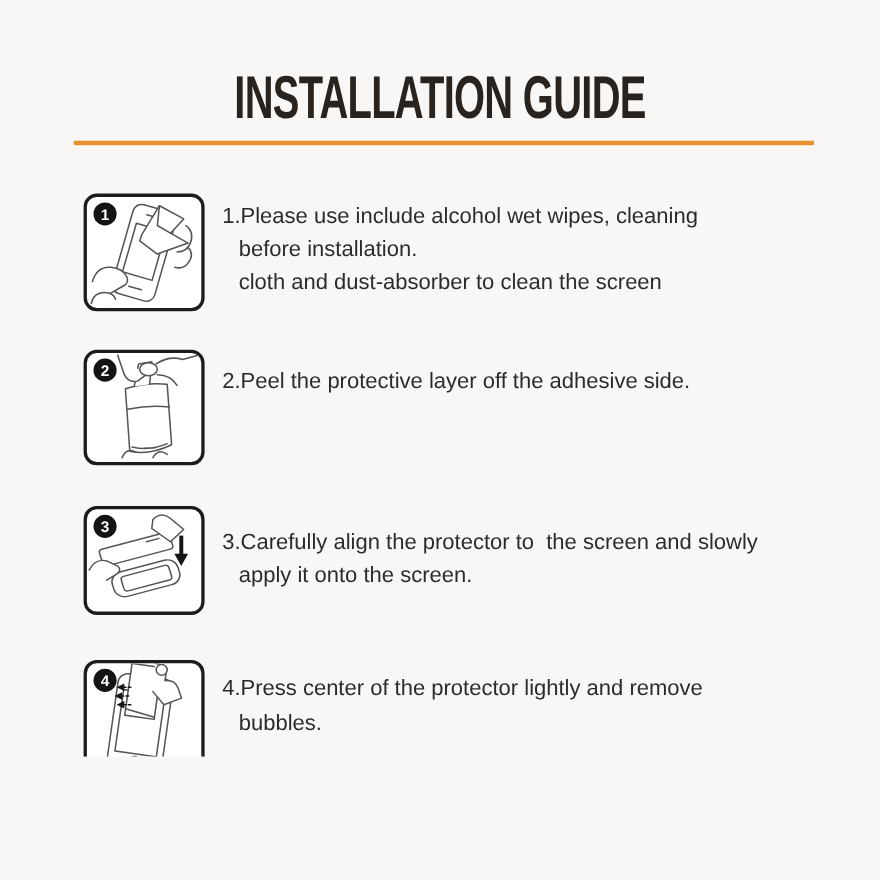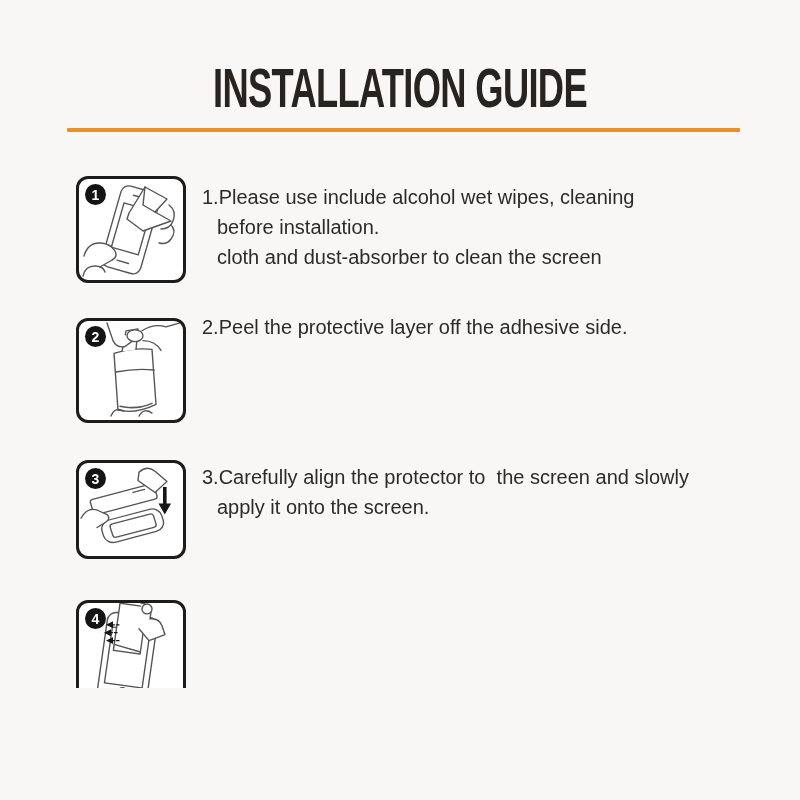--- a/index.html
+++ b/index.html
@@ -28,22 +28,22 @@
   .badge{
     position:absolute;top:5px;left:6px;width:21px;height:21px;border-radius:50%;
     background:#141414;color:#ffffff;font-size:14px;font-weight:bold;
     display:flex;align-items:center;justify-content:center;z-index:2;
   }
   .step-text{
     position:absolute;left:202px;width:560px;color:#2d2b29;
     font-size:20px;line-height:30px;
   }
   .pos-txt-1{top:182px}
-  .pos-txt-2{top:312px}
-  .pos-txt-3{top:462px}
+  .pos-txt-2{top:332px}
+  .pos-txt-3{top:478px}
   .pos-txt-4{top:610px;line-height:32px;}
   .line{white-space:pre;}
   .line + .line{padding-left:15px;}
 </style>
 </head>
 <body>
 
 <div class="canvas">
 
   <div class="title">INSTALLATION GUIDE</div>
@@ -145,14 +145,18 @@
         <g fill="#161616" stroke="none">
           <polygon points="27,22 34,18.5 34,25.5"></polygon>
           <polygon points="25,30 32,26.5 32,33.5"></polygon>
           <polygon points="27,38 34,34.5 34,41.5"></polygon>
         </g>
         <path d="M6,96 q6,-10 16,-6 l6,6" fill="#ffffff"></path>
         <path d="M70,97 q6,-9 16,-5"></path>
       </g>
     </svg>
   </div>
+  <div class="step-text pos-txt-4">
+    <div class="line">4.Press center of the protector lightly and remove</div>
+    <div class="line">bubbles.</div>
+  </div>
 
 </div>
 
 </body></html>

